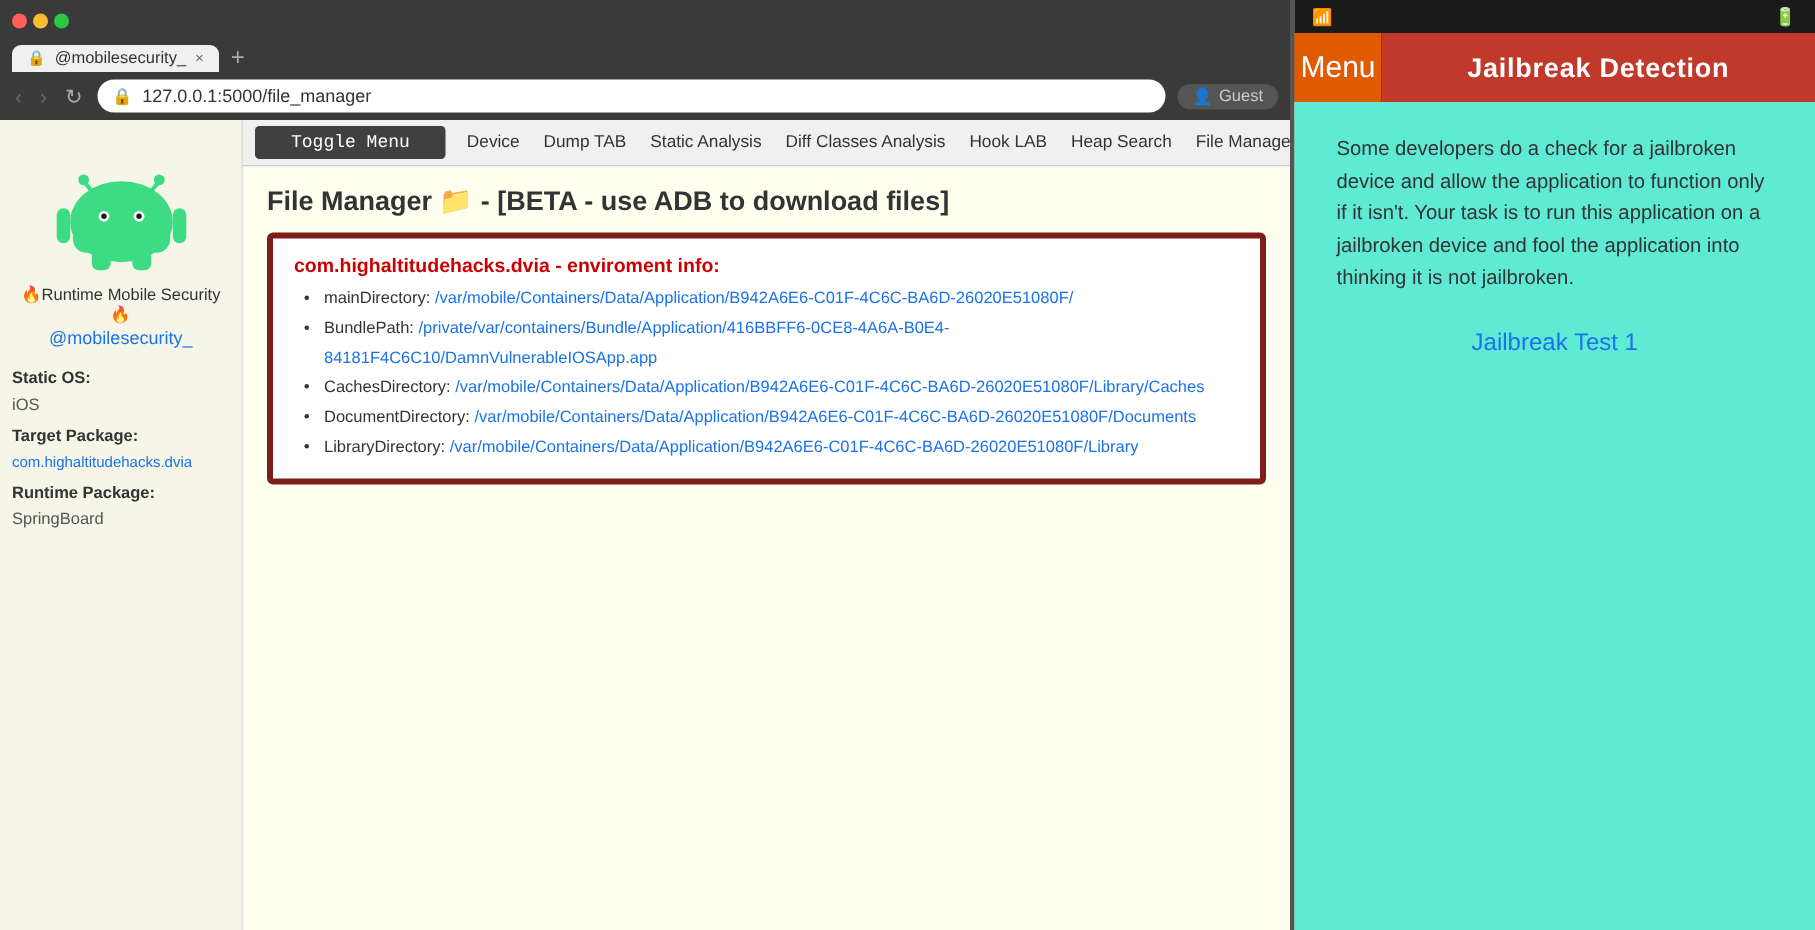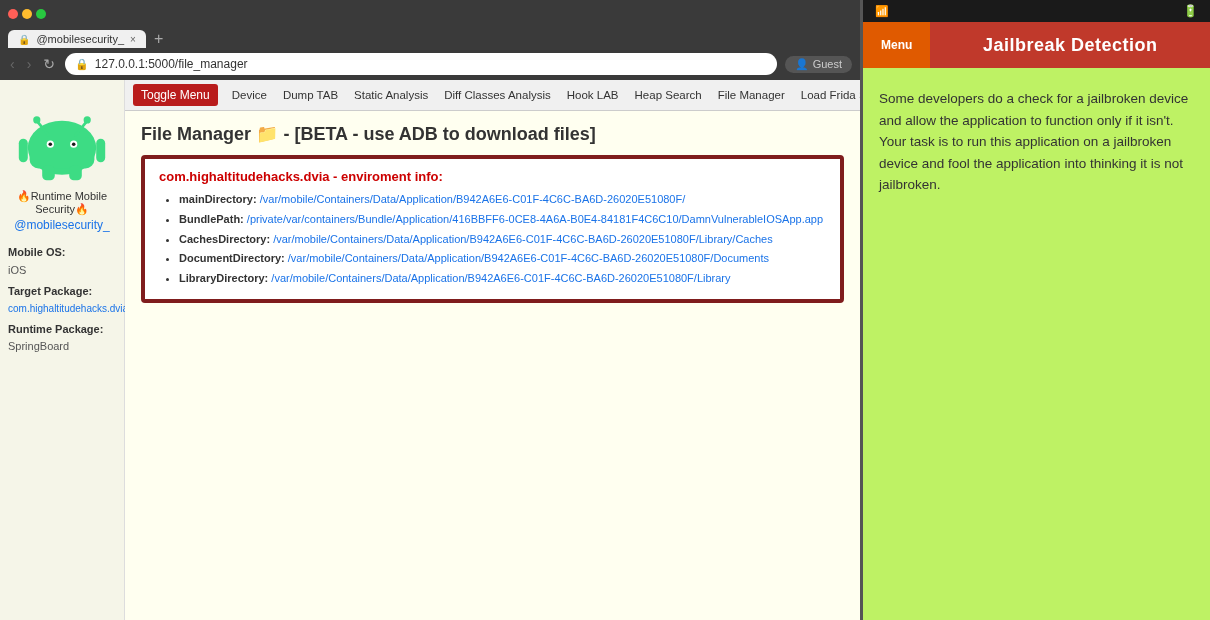--- a/index.html
+++ b/index.html
@@ -88,21 +88,21 @@
 
     
     #browser-content {
       flex: 1;
       display: flex;
       background: white;
     }
 
     
     #sidebar {
-      width: 125px;
+      width: 162px;
       background: #f5f5e8;
       border-right: 1px solid #ddd;
       display: flex;
       flex-direction: column;
       align-items: center;
       padding: 12px 8px;
     }
     .android-logo {
       width: 90px;
       height: 90px;
@@ -139,29 +139,30 @@
       background: #f0f0f0;
       display: flex;
       align-items: center;
       padding: 4px 8px;
       gap: 0;
       border-bottom: 1px solid #ccc;
       flex-wrap: nowrap;
       overflow: hidden;
     }
     .toggle-menu-btn {
-      background: #b91c1c;
+      background: #404040;
       color: white;
       border: none;
       border-radius: 3px;
-      padding: 4px 8px;
+      padding: 4px 24px;
       font-size: 12px;
       cursor: pointer;
       margin-right: 6px;
       white-space: nowrap;
+      font-family: Liberation Mono, monospace;
     }
     .nav-tab {
       padding: 4px 8px;
       font-size: 11.5px;
       color: #333;
       cursor: pointer;
       white-space: nowrap;
       border: none;
       background: none;
     }
@@ -186,21 +187,21 @@
       font-weight: bold;
       margin-bottom: 6px;
     }
     .env-list {
       list-style: disc;
       padding-left: 20px;
       font-size: 11px;
       line-height: 1.8;
     }
     .env-list li { color: #333; }
-    .env-list li span.key { font-weight: bold; color: #333; }
+    .env-list li span.key { font-weight: normal; color: #333; }
     .env-list li span.val { color: #1a73e8; }
     .env-border {
       border: 4px solid #7f1d1d;
       border-radius: 4px;
       padding: 10px 14px;
       background: white;
     }
 
     
     #mobile-panel {
@@ -232,45 +233,45 @@
       display: flex;
       height: 46px;
       background: #1a1a1a;
     }
     #mobile-menu-btn {
       background: #e05a00;
       color: white;
       display: flex;
       align-items: center;
       justify-content: center;
-      padding: 0 18px;
-      font-size: 12px;
-      font-weight: bold;
+      padding: 0 4px;
+      font-size: 20px;
+      font-weight: normal;
       cursor: pointer;
       border: none;
     }
     #mobile-title-bar {
       flex: 1;
       background: #c0392b;
       display: flex;
       align-items: center;
       justify-content: center;
     }
     #mobile-title-bar span {
       color: white;
       font-size: 18px;
       font-weight: bold;
       letter-spacing: 0.5px;
     }
 
     
     #mobile-content {
       flex: 1;
-      padding: 20px 16px;
-      background: #bef264;
+      padding: 20px 28px;
+      background: #5eead4;
       overflow-y: auto;
       display: flex;
       flex-direction: column;
       gap: 24px;
     }
     .jailbreak-desc {
       font-size: 13.5px;
       color: #333;
       line-height: 1.6;
     }
@@ -353,21 +354,21 @@
         <rect x="28" y="82" width="14" height="16" rx="5" fill="#3ddc84"></rect>
         <rect x="58" y="82" width="14" height="16" rx="5" fill="#3ddc84"></rect>
       </svg>
 
       <div class="runtime-label">
         <span class="fire">🔥</span>Runtime Mobile Security<span class="fire">🔥</span>
       </div>
       <a class="username-link">@mobilesecurity_</a>
 
       <div class="sidebar-info">
-        <span class="label">Mobile OS:</span>
+        <span class="label">Static OS:</span>
         <span class="value">iOS</span>
         <span class="label">Target Package:</span>
         <span class="link-val">com.highaltitudehacks.dvia</span>
         <span class="label">Runtime Package:</span>
         <span class="value">SpringBoard</span>
       </div>
     </div>
 
     <div id="main-panel">
 
@@ -423,14 +424,15 @@
 
   <div id="mobile-nav-bar">
     <button id="mobile-menu-btn">Menu</button>
     <div id="mobile-title-bar">
       <span>Jailbreak Detection</span>
     </div>
   </div>
 
   <div id="mobile-content">
     <p class="jailbreak-desc">Some developers do a check for a jailbroken device and allow the application to function only if it isn't. Your task is to run this application on a jailbroken device and fool the application into thinking it is not jailbroken.</p>
+    <button class="jailbreak-test-btn">Jailbreak Test 1</button>
   </div>
 </div>
 
 </body></html>

